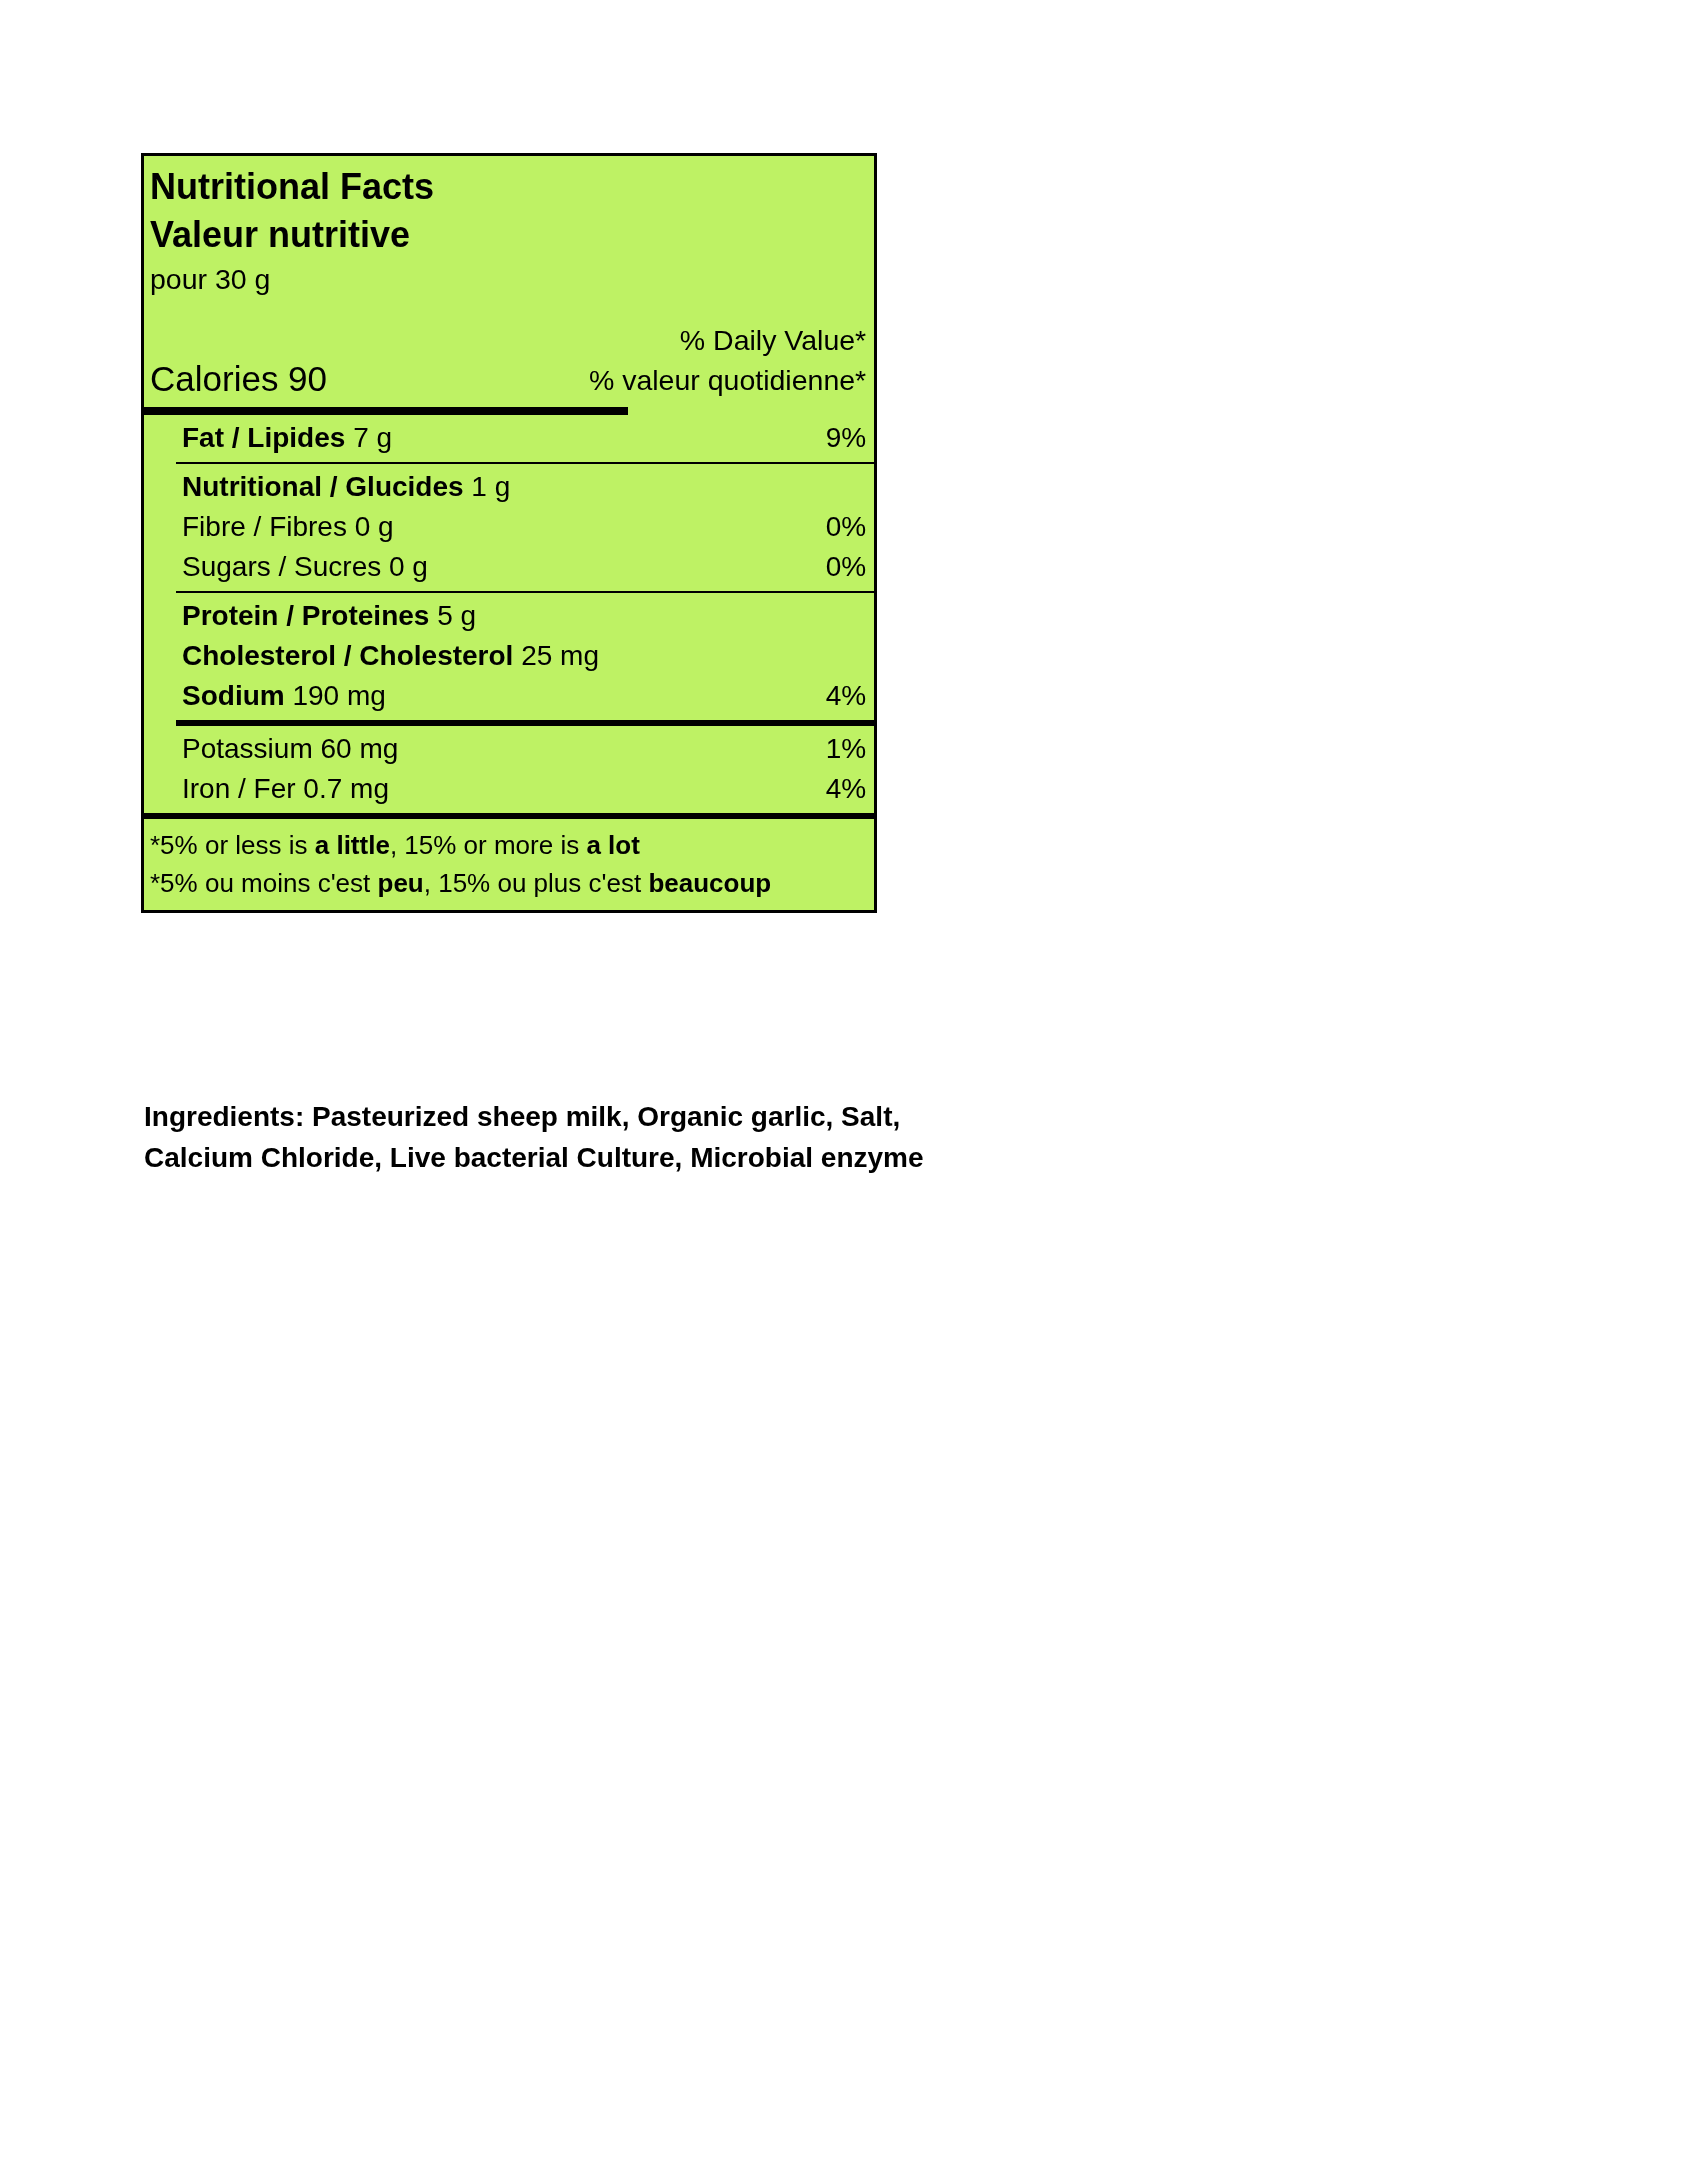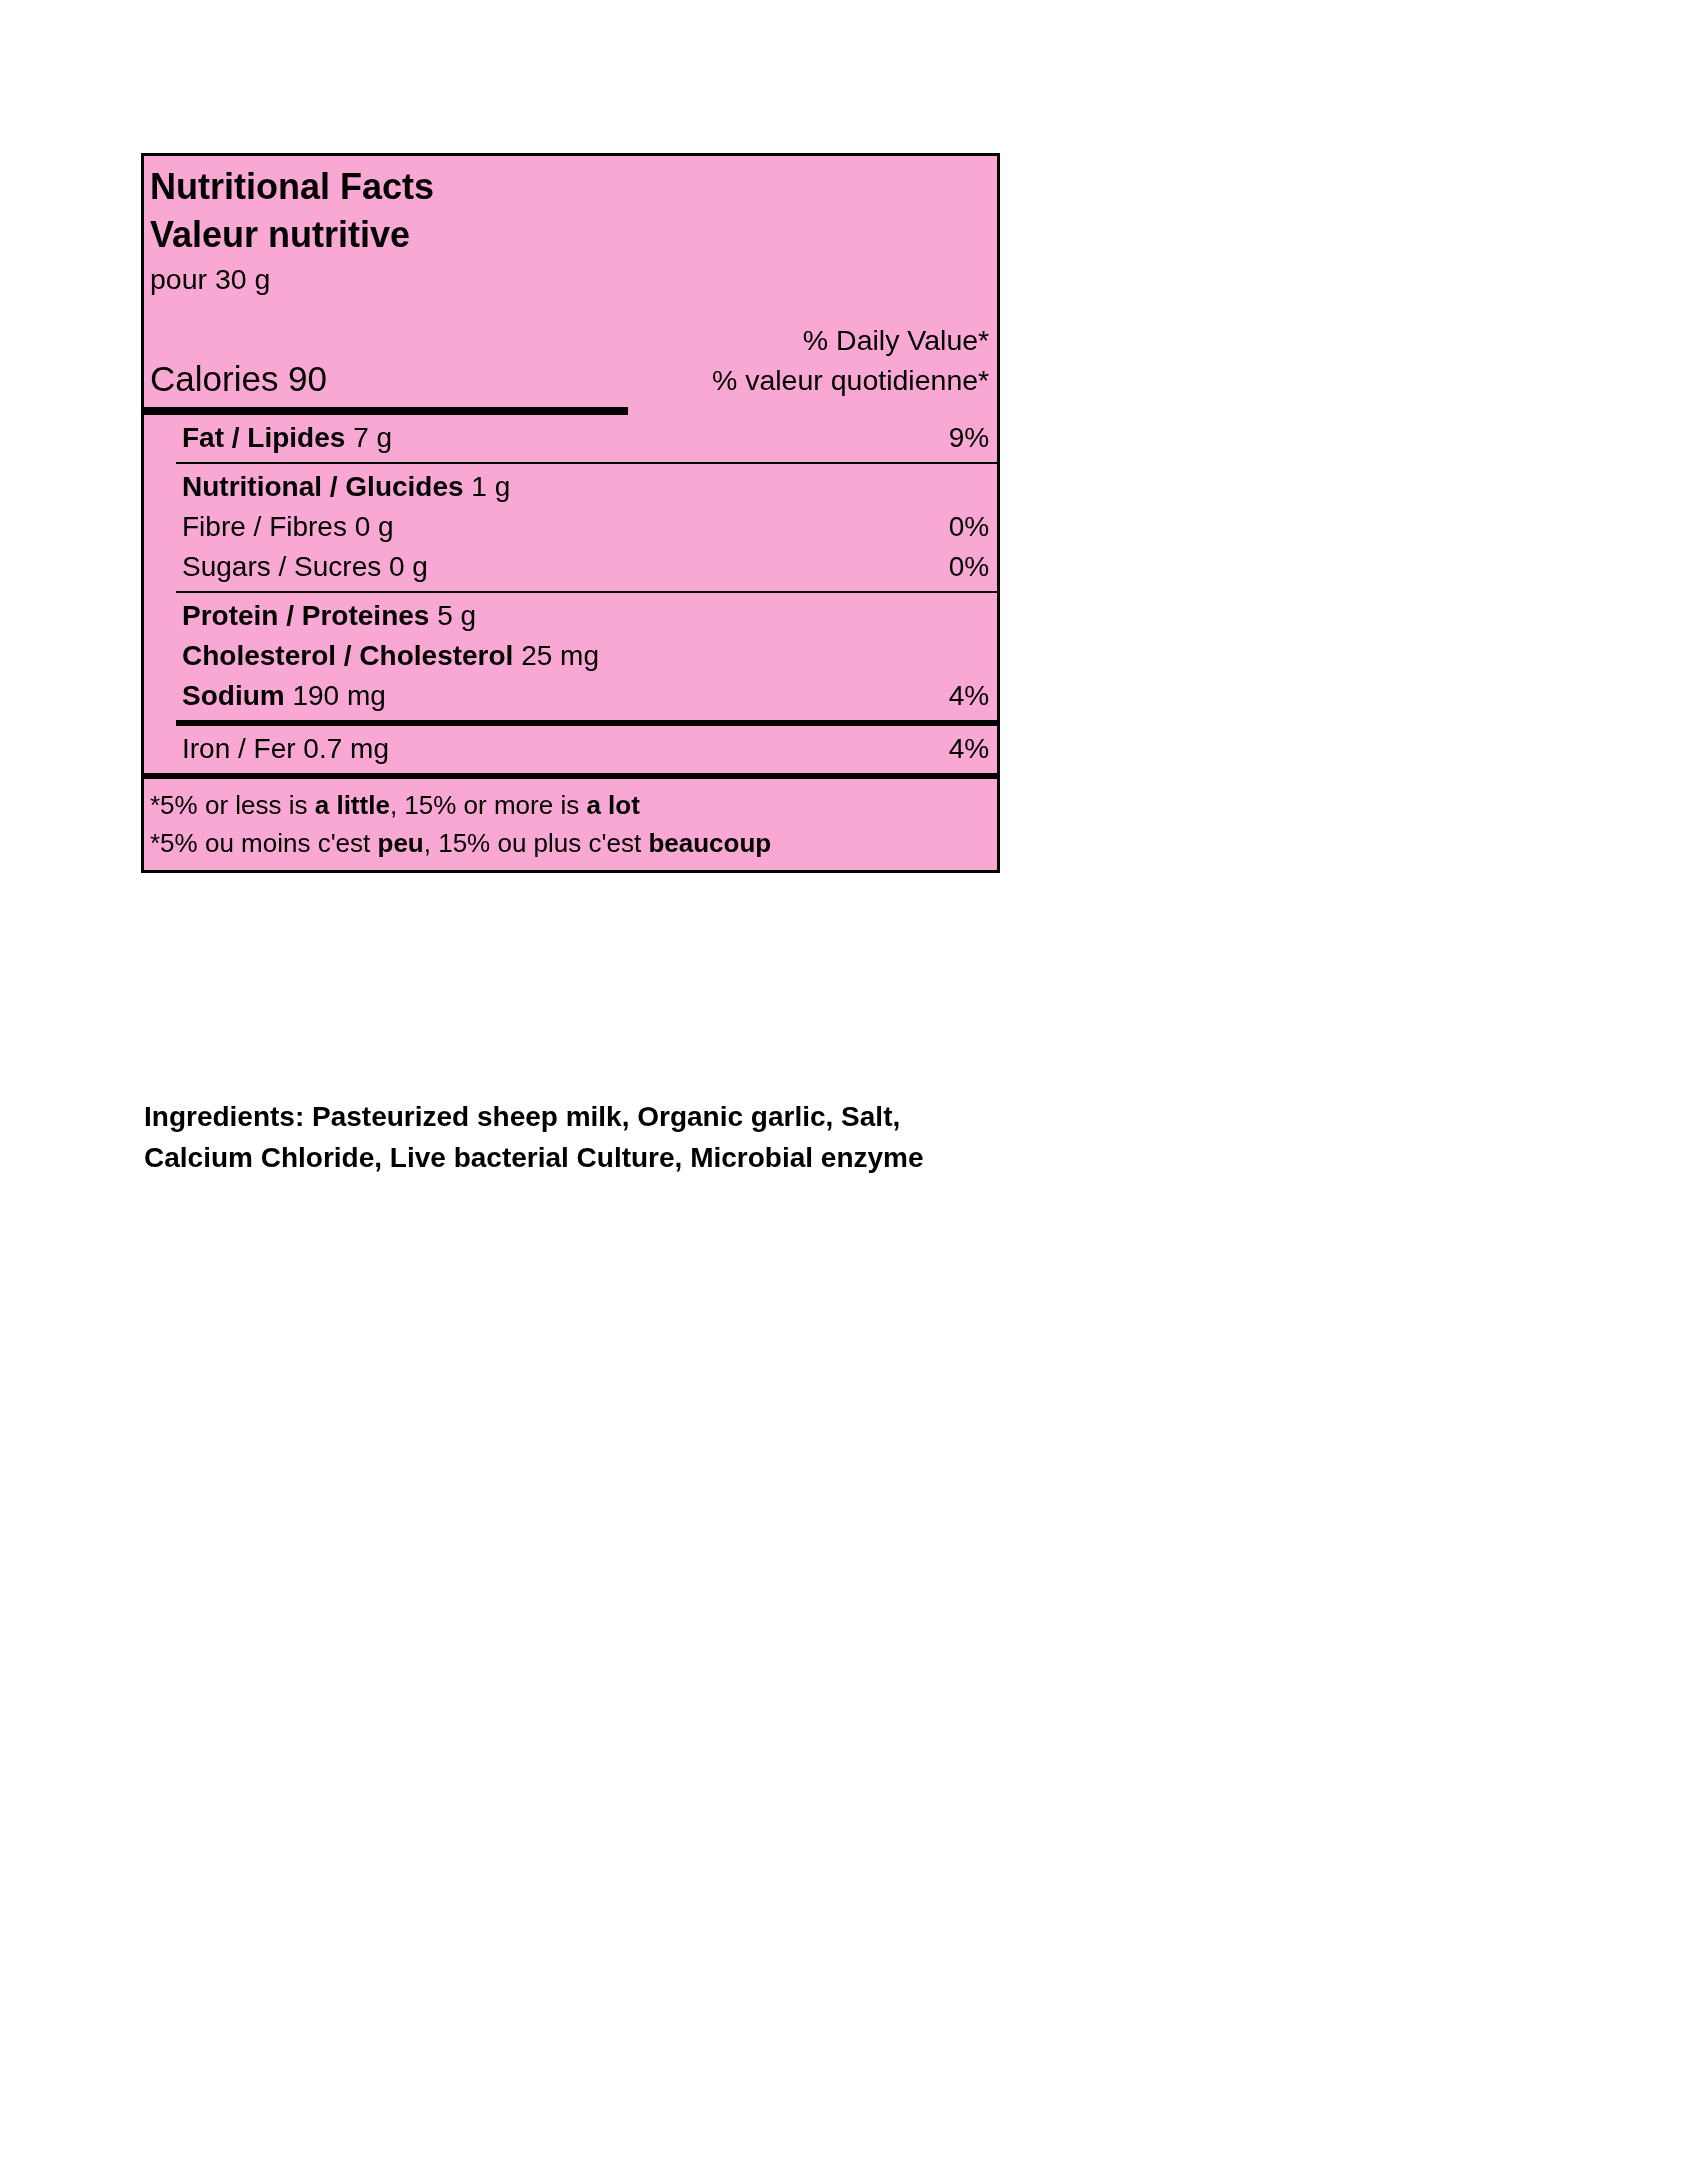--- a/index.html
+++ b/index.html
@@ -7,23 +7,23 @@
     width: 1683px; height: 2177px;
     background: #ffffff;
     font-family: "Liberation Sans", sans-serif;
     color: #000000;
   }
   .page { position: relative; width: 1683px; height: 2177px; background: #ffffff; }
 
   .nf-table {
     position: absolute;
     left: 141px; top: 153px;
-    width: 859px;
+    width: 736px;
     border: 3.5px solid #000000;
-    background: #f9a8d4;
+    background: #bef264;
   }
 
   
   .nf-header { padding-top: 7px; }
   .nf-title {
     font-size: 36px; font-weight: bold; line-height: 48px;
     padding-left: 6px;
   }
   .nf-serving {
     font-size: 28.5px; line-height: 40px;
@@ -128,20 +128,24 @@
         <span><span class="b">Cholesterol / Cholesterol</span><span> 25 mg</span></span>
       </div>
       <div class="nf-row">
         <span><span class="b">Sodium</span><span> 190 mg</span></span>
         <span class="pct">4%</span>
       </div>
     </div>
 
     <div class="nf-section sep-thick">
       <div class="nf-row">
+        <span>Potassium 60 mg</span>
+        <span class="pct">1%</span>
+      </div>
+      <div class="nf-row">
         <span>Iron / Fer 0.7 mg</span>
         <span class="pct">4%</span>
       </div>
     </div>
 
     <div class="nf-footnote sep-thick">
       <div class="fn-line"><span>*5% or less is </span><span class="b">a little</span><span>, 15% or more is </span><span class="b">a lot</span></div>
       <div class="fn-line"><span>*5% ou moins c'est </span><span class="b">peu</span><span>, 15% ou plus c'est </span><span class="b">beaucoup</span></div>
     </div>
 

